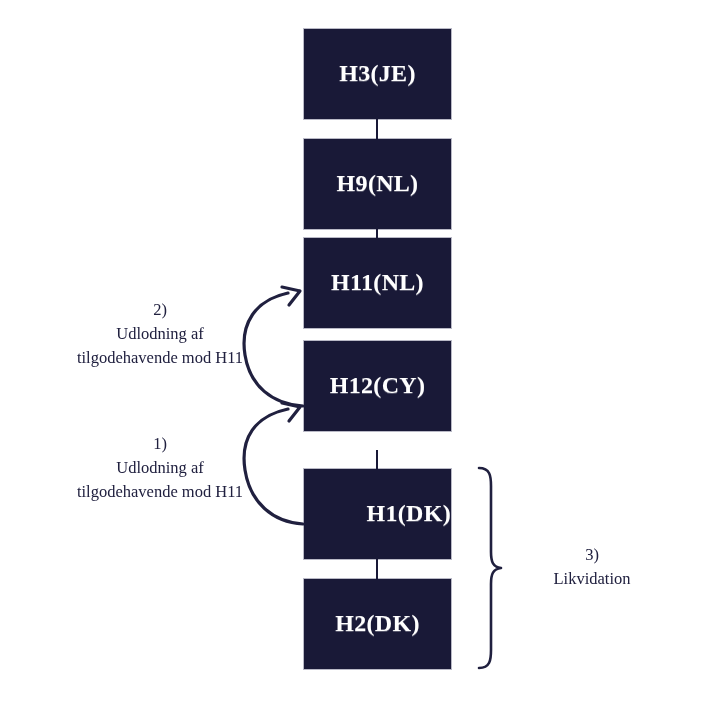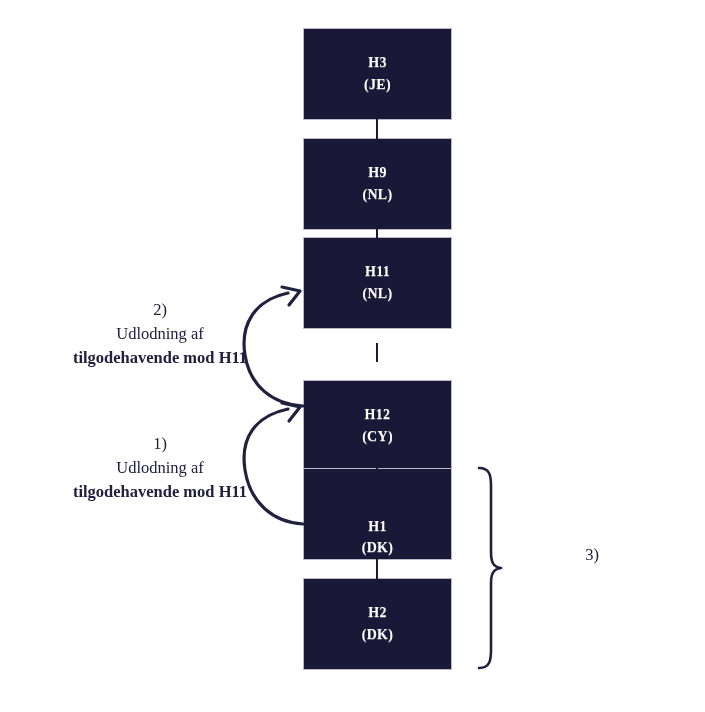--- a/index.html
+++ b/index.html
@@ -26,37 +26,37 @@
   
   .entity-box {
     position: absolute;
     left: 303px;
     width: 149px;
     height: 92px;
     background: #191937;
     border: 1px solid #b9b9c6;
     box-sizing: border-box;
     display: flex;
-    flex-direction: column;
+    flex-direction: row;
     align-items: center;
     justify-content: center;
     color: #ffffff;
     font-weight: bold;
-    font-size: 14px;
+    font-size: 24px;
     line-height: 1.55;
     letter-spacing: 0.3px;
     text-shadow: 0 1px 0 rgba(255,255,255,0.28);
   }
   .entity-box .ent-name { display: block; }
   .entity-box .ent-juris { display: block; }
 
   .box-1 { top: 28px; }
   .box-2 { top: 138px; }
   .box-3 { top: 237px; }
-  .box-4 { top: 380px; }
+  .box-4 { top: 340px; }
   .box-5 { top: 468px; justify-content: flex-end; }
   .box-6 { top: 578px; }
 
   
   .connector {
     position: absolute;
     left: 376px;
     width: 2px;
     background: #191937;
   }
@@ -79,21 +79,21 @@
   
   .annotation {
     position: absolute;
     text-align: center;
     color: #20203f;
     font-size: 16.5px;
     line-height: 1.45;
   }
   .annotation .anno-index { display: block; }
   .annotation .anno-line1 { display: block; }
-  .annotation .anno-line2 { display: block; font-weight: bold; }
+  .annotation .anno-line2 { display: block; }
 
   .anno-step2 { left: 38px; top: 298px; width: 244px; }
   .anno-step1 { left: 38px; top: 432px; width: 244px; }
 
   .anno-right {
     position: absolute;
     left: 518px;
     top: 543px;
     width: 148px;
     text-align: center;
@@ -172,15 +172,16 @@
   </div>
 
   <div class="annotation anno-step1">
     <span class="anno-index">1)</span>
     <span class="anno-line1">Udlodning af</span>
     <span class="anno-line2">tilgodehavende mod H11</span>
   </div>
 
   <div class="anno-right">
     <span class="anno-index">3)</span>
+    <span class="anno-label">Likvidation</span>
   </div>
 
 </div>
 
 </body></html>

